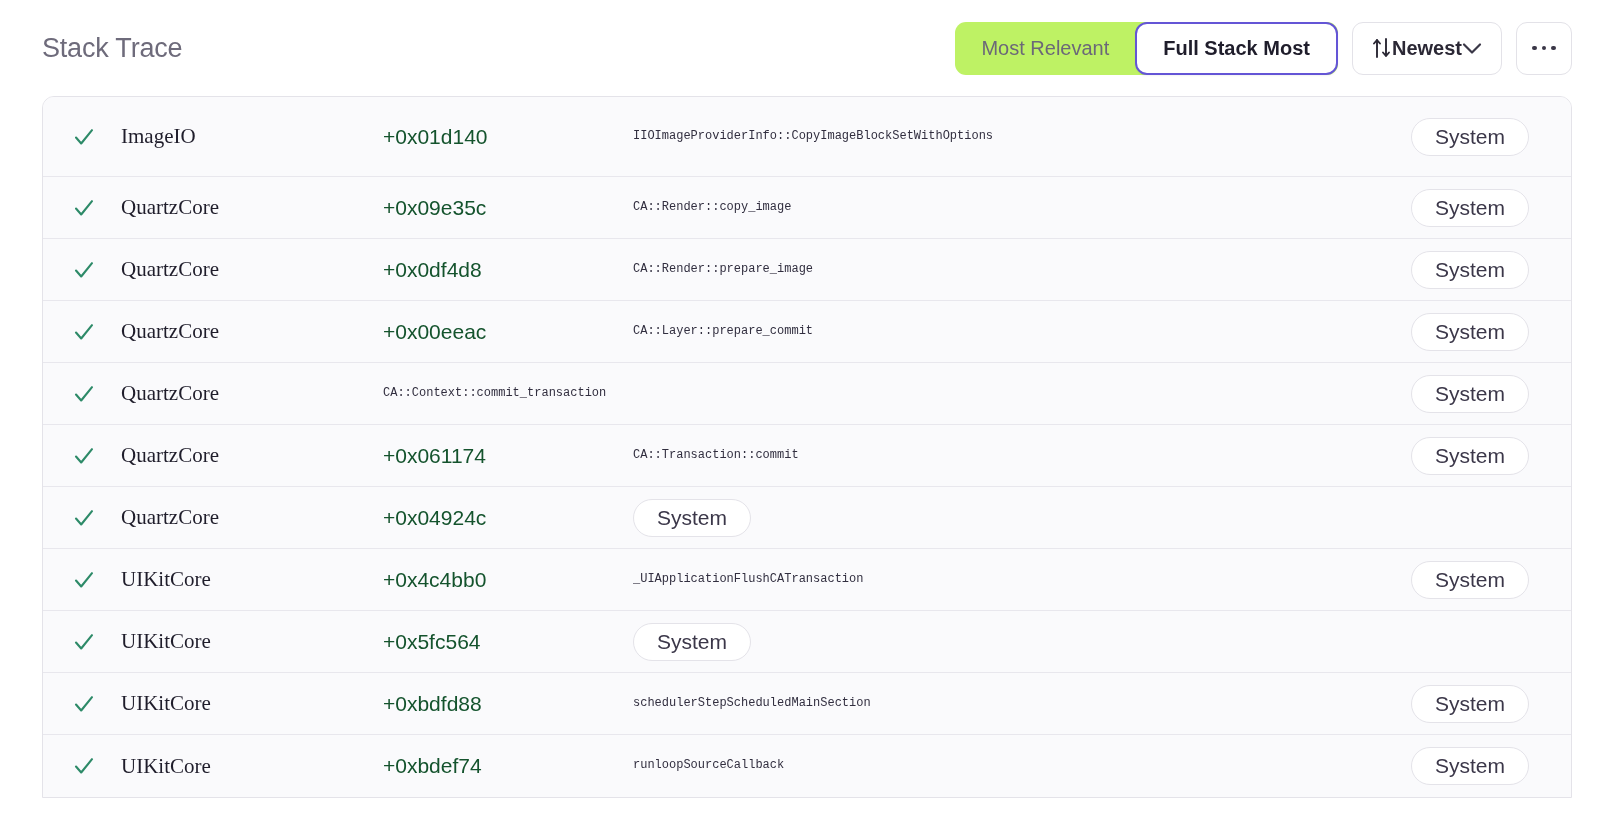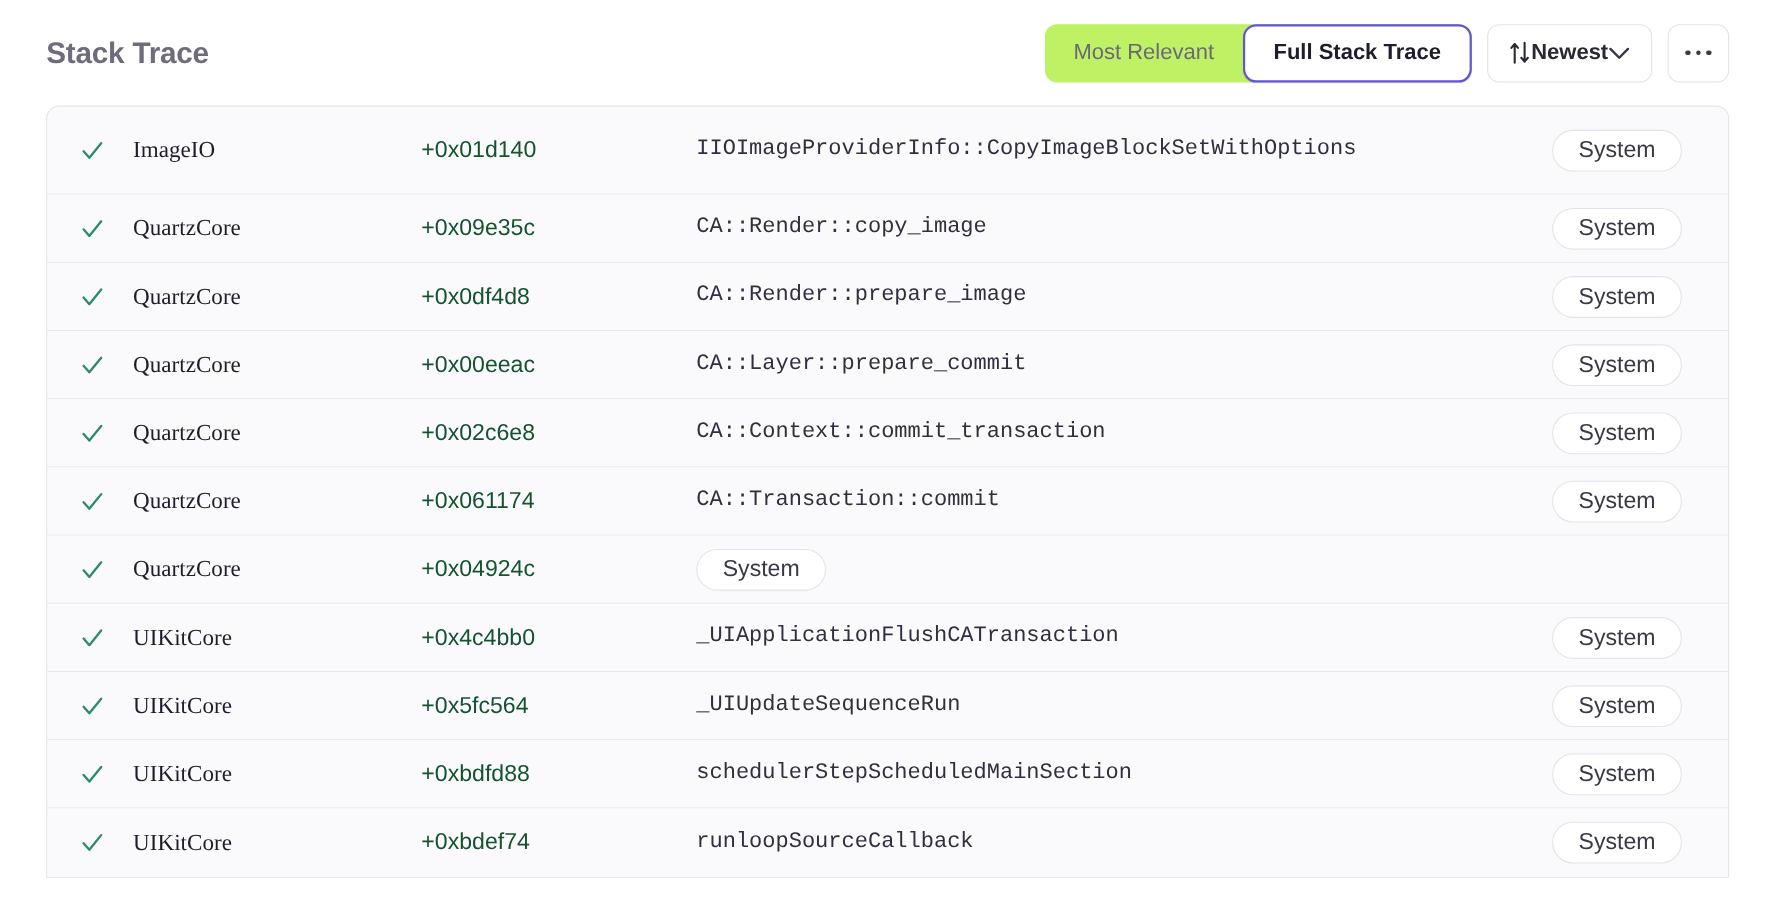--- a/index.html
+++ b/index.html
@@ -26,21 +26,21 @@
     top: 0;
     width: 1614px;
     height: 96px;
     display: flex;
     align-items: center;
     padding: 0 42px;
   }
 
   .panel-title {
     font-size: 27px;
-    font-weight: 700;
+    font-weight: 400;
     color: #6e6b7b;
     letter-spacing: -0.2px;
     white-space: nowrap;
   }
 
   .header-controls {
     margin-left: auto;
     display: flex;
     align-items: center;
     gap: 14px;
@@ -190,21 +190,21 @@
     width: 250px;
     font-size: 21px;
     color: #14532d;
     font-family: "Liberation Sans", sans-serif;
     white-space: nowrap;
     cursor: pointer;
   }
 
   .cell-symbol {
     flex: 1 1 auto;
-    font-size: 20px;
+    font-size: 12px;
     color: #312e3f;
     font-family: "Liberation Mono", monospace;
     line-height: 1.32;
     padding-right: 20px;
     word-break: break-all;
   }
 
   .cell-badge {
     flex: 0 0 160px;
     width: 160px;
@@ -237,21 +237,21 @@
 
 <div class="page">
 
   <div class="header">
     <div class="panel-title">Stack Trace</div>
 
     <div class="header-controls">
 
       <div class="segmented">
         <button class="seg-btn">Most Relevant</button>
-        <button class="seg-btn active">Full Stack Trace</button>
+        <button class="seg-btn active">Full Stack Most</button>
       </div>
 
       <div class="pill-btn">
         <span class="icon-sort">
           <svg width="20" height="22" viewBox="0 0 20 22" fill="none">
             <path d="M5 20V3M5 3L2 6.5M5 3L8 6.5" stroke="#2b2835" stroke-width="1.9" stroke-linecap="round" stroke-linejoin="round"></path>
             <path d="M14 2v17M14 19l3-3.5M14 19l-3-3.5" stroke="#2b2835" stroke-width="1.9" stroke-linecap="round" stroke-linejoin="round"></path>
           </svg>
         </span>
         <span class="label">Newest</span>
@@ -325,21 +325,20 @@
           <span class="badge">System</span>
         </div>
       </div>
       <div class="trace-row">
         <div class="cell-check">
           <svg class="check-glyph" viewBox="0 0 24 24" fill="none">
             <path d="M4 12.5L9.2 18.5L20 5.2" stroke="#2d8a68" stroke-width="2.1" stroke-linecap="round" stroke-linejoin="round"></path>
           </svg>
         </div>
         <div class="cell-module">QuartzCore</div>
-        <div class="cell-offset">+0x02c6e8</div>
         <div class="cell-symbol">CA::Context::commit_transaction</div>
         <div class="cell-badge">
           <span class="badge">System</span>
         </div>
       </div>
       <div class="trace-row">
         <div class="cell-check">
           <svg class="check-glyph" viewBox="0 0 24 24" fill="none">
             <path d="M4 12.5L9.2 18.5L20 5.2" stroke="#2d8a68" stroke-width="2.1" stroke-linecap="round" stroke-linejoin="round"></path>
           </svg>
@@ -377,21 +376,20 @@
         </div>
       </div>
       <div class="trace-row">
         <div class="cell-check">
           <svg class="check-glyph" viewBox="0 0 24 24" fill="none">
             <path d="M4 12.5L9.2 18.5L20 5.2" stroke="#2d8a68" stroke-width="2.1" stroke-linecap="round" stroke-linejoin="round"></path>
           </svg>
         </div>
         <div class="cell-module">UIKitCore</div>
         <div class="cell-offset">+0x5fc564</div>
-        <div class="cell-symbol">_UIUpdateSequenceRun</div>
         <div class="cell-badge">
           <span class="badge">System</span>
         </div>
       </div>
       <div class="trace-row">
         <div class="cell-check">
           <svg class="check-glyph" viewBox="0 0 24 24" fill="none">
             <path d="M4 12.5L9.2 18.5L20 5.2" stroke="#2d8a68" stroke-width="2.1" stroke-linecap="round" stroke-linejoin="round"></path>
           </svg>
         </div>

